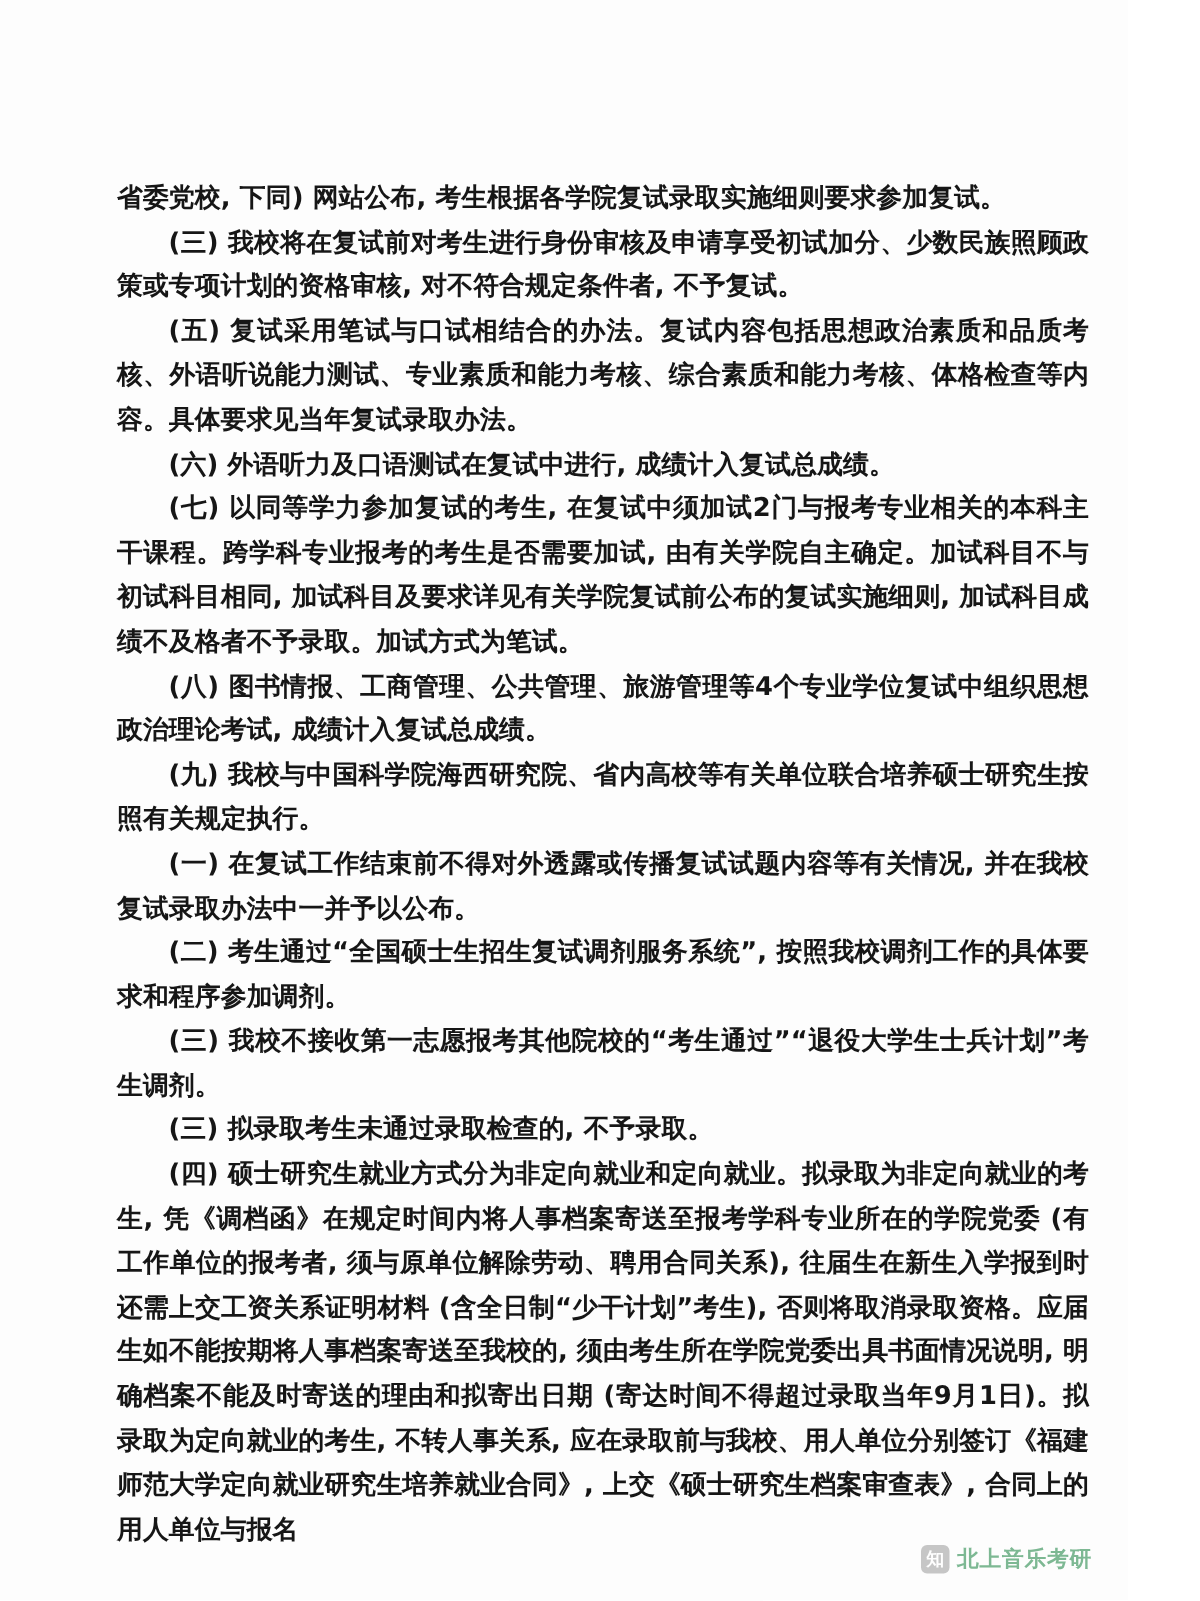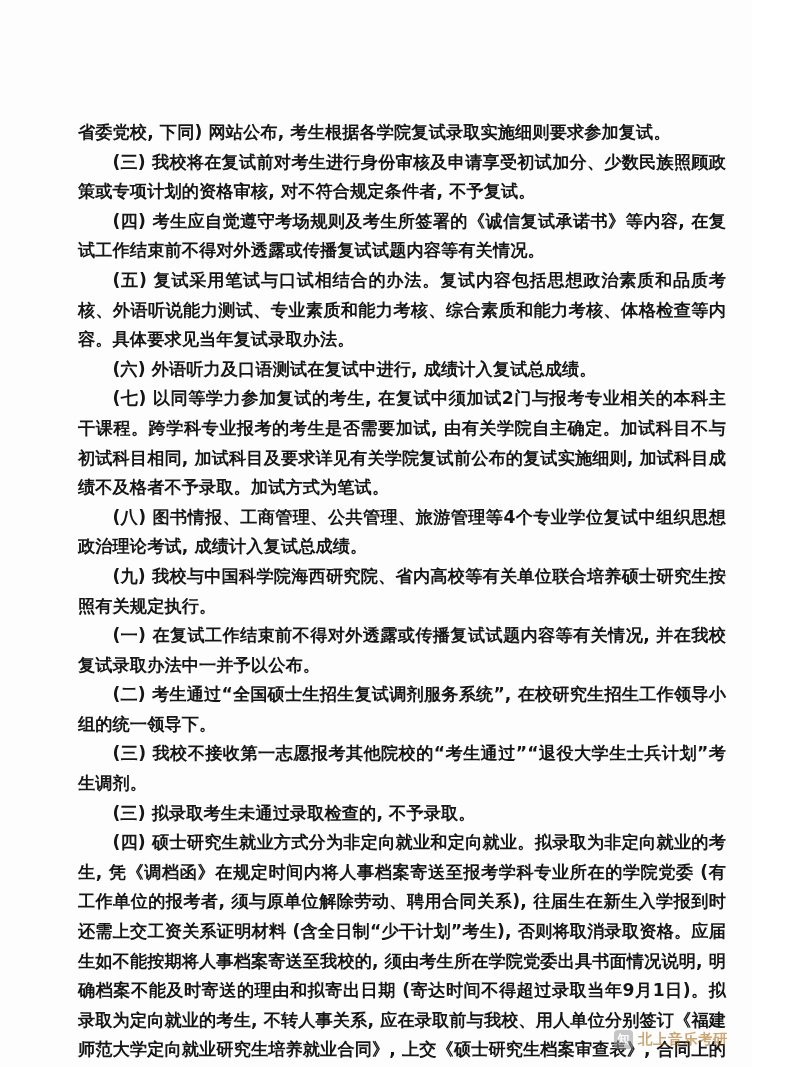--- a/index.html
+++ b/index.html
@@ -60,40 +60,39 @@
     border-radius: 4px;
     background: #9a9a9a;
     color: #ffffff;
     font-size: 12px;
     line-height: 19px;
     text-align: center;
     font-weight: 700;
   }
   .wm-text {
     font-size: 14.5px;
-    color: #a16207;
+    color: #15803d;
     font-weight: 700;
     letter-spacing: 0.5px;
   }
 </style>
 </head>
 <body>
 
 <div class="page">
   <div class="content">
     <p class="para">省委党校, 下同) 网站公布, 考生根据各学院复试录取实施细则要求参加复试。</p>
     <p class="para indent">(三) 我校将在复试前对考生进行身份审核及申请享受初试加分、少数民族照顾政策或专项计划的资格审核, 对不符合规定条件者, 不予复试。</p>
-    <p class="para indent">(四) 考生应自觉遵守考场规则及考生所签署的《诚信复试承诺书》等内容, 在复试工作结束前不得对外透露或传播复试试题内容等有关情况。</p>
     <p class="para indent">(五) 复试采用笔试与口试相结合的办法。复试内容包括思想政治素质和品质考核、外语听说能力测试、专业素质和能力考核、综合素质和能力考核、体格检查等内容。具体要求见当年复试录取办法。</p>
     <p class="para indent">(六) 外语听力及口语测试在复试中进行, 成绩计入复试总成绩。</p>
     <p class="para indent">(七) 以同等学力参加复试的考生, 在复试中须加试2门与报考专业相关的本科主干课程。跨学科专业报考的考生是否需要加试, 由有关学院自主确定。加试科目不与初试科目相同, 加试科目及要求详见有关学院复试前公布的复试实施细则, 加试科目成绩不及格者不予录取。加试方式为笔试。</p>
     <p class="para indent">(八) 图书情报、工商管理、公共管理、旅游管理等4个专业学位复试中组织思想政治理论考试, 成绩计入复试总成绩。</p>
     <p class="para indent">(九) 我校与中国科学院海西研究院、省内高校等有关单位联合培养硕士研究生按照有关规定执行。</p>
     <p class="para indent">(一) 在复试工作结束前不得对外透露或传播复试试题内容等有关情况, 并在我校复试录取办法中一并予以公布。</p>
-    <p class="para indent">(二) 考生通过“全国硕士生招生复试调剂服务系统”, 在校研究生招生工作领导小组的统一领导下。</p>
+    <p class="para indent">(二) 考生通过“全国硕士生招生复试调剂服务系统”, 按照我校调剂工作的具体要求和程序参加调剂。</p>
     <p class="para indent">(三) 我校不接收第一志愿报考其他院校的“考生通过”“退役大学生士兵计划”考生调剂。</p>
     <p class="para indent">(三) 拟录取考生未通过录取检查的, 不予录取。</p>
     <p class="para indent">(四) 硕士研究生就业方式分为非定向就业和定向就业。拟录取为非定向就业的考生, 凭《调档函》在规定时间内将人事档案寄送至报考学科专业所在的学院党委 (有工作单位的报考者, 须与原单位解除劳动、聘用合同关系), 往届生在新生入学报到时还需上交工资关系证明材料 (含全日制“少干计划”考生), 否则将取消录取资格。应届生如不能按期将人事档案寄送至我校的, 须由考生所在学院党委出具书面情况说明, 明确档案不能及时寄送的理由和拟寄出日期 (寄达时间不得超过录取当年9月1日)。拟录取为定向就业的考生, 不转人事关系, 应在录取前与我校、用人单位分别签订《福建师范大学定向就业研究生培养就业合同》, 上交《硕士研究生档案审查表》, 合同上的用人单位与报名</p>
   </div>
 
   <div class="watermark">
     <span class="wm-badge">知</span>
     <span class="wm-text">北上音乐考研</span>
   </div>
 </div>

